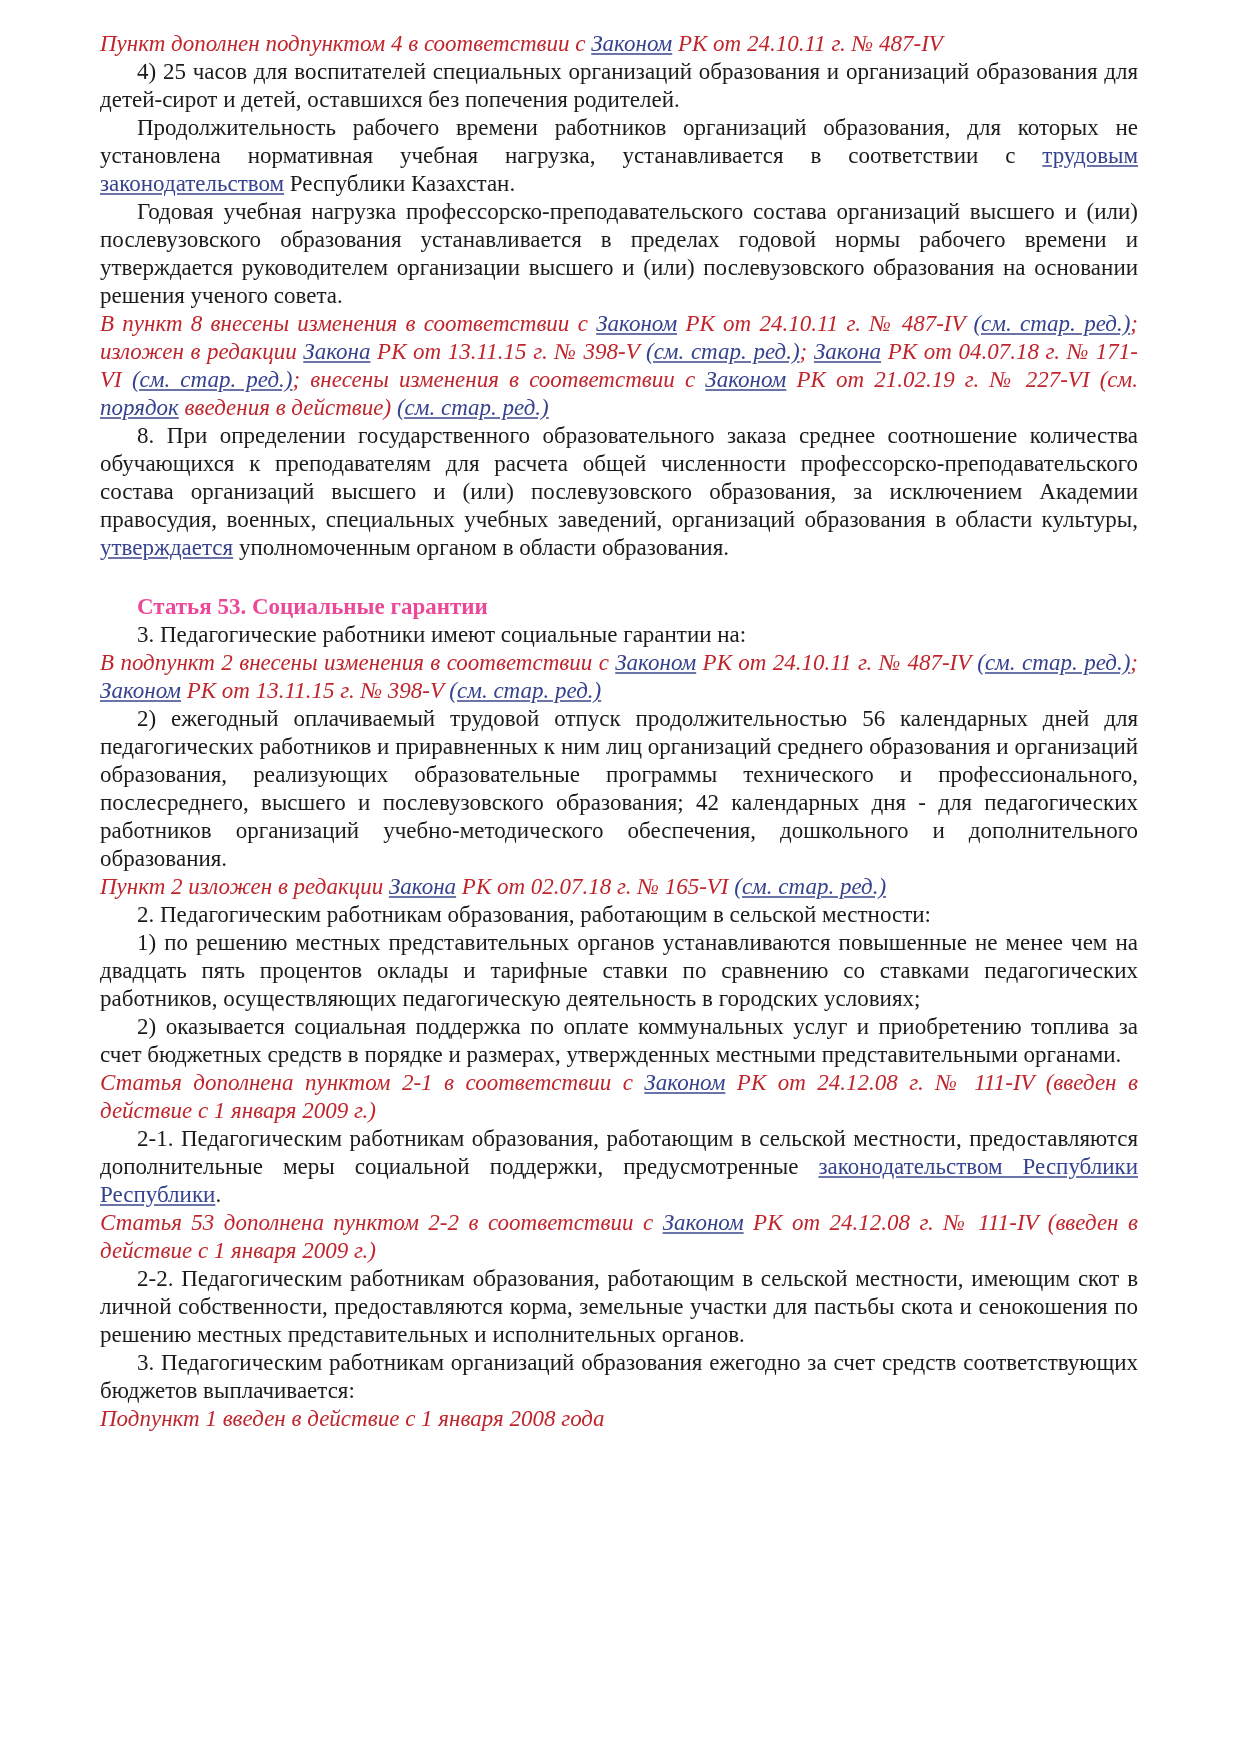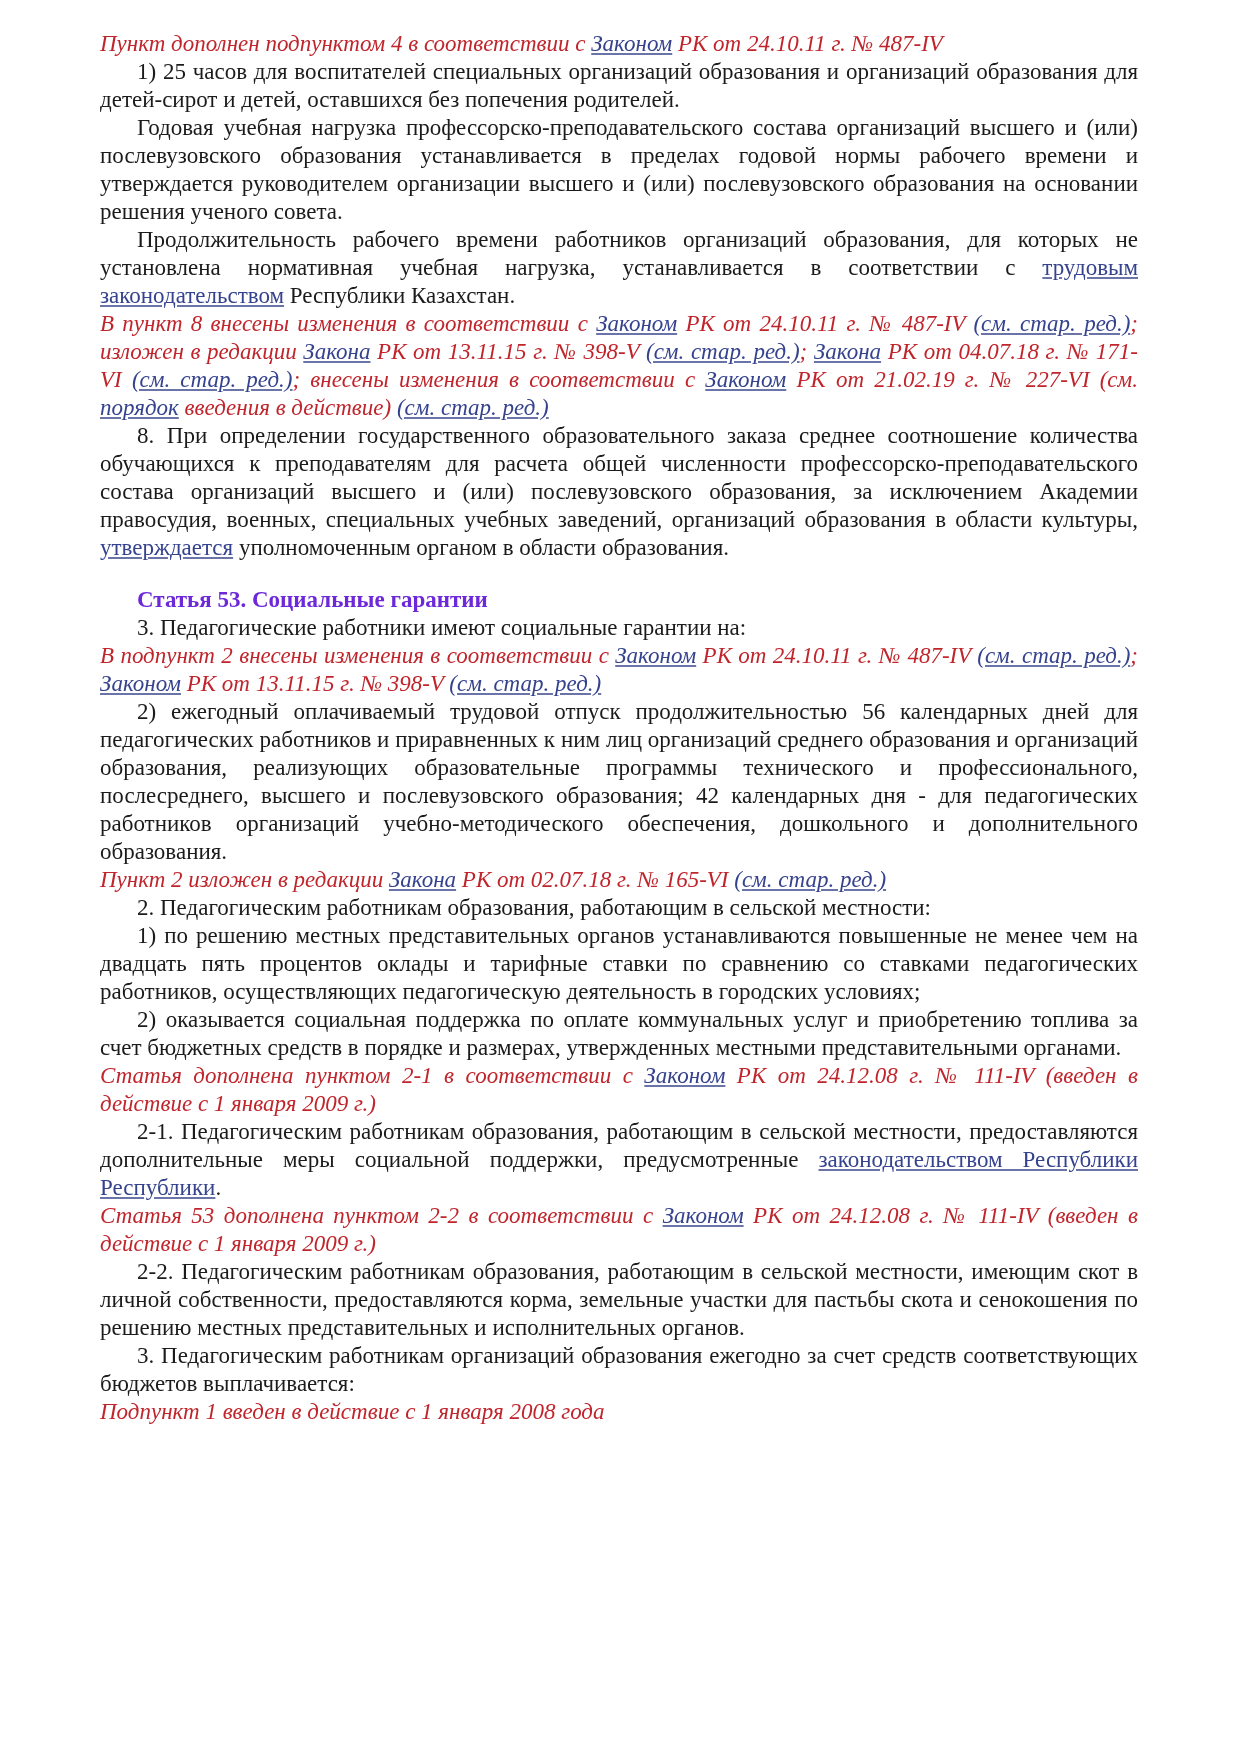--- a/index.html
+++ b/index.html
@@ -31,43 +31,43 @@
     color: #1b1b1b;
   }
   p.annotation {
     color: #c0252c;
     font-style: italic;
     text-indent: 0;
   }
   p.heading {
     font-weight: bold;
     text-indent: 37px;
-    margin-top: 24px;
+    margin-top: 31px;
     text-align: left;
-    color: #6d28d9;
+    color: #ec4899;
   }
   a.doc-link {
     color: #35428e;
     text-decoration: underline;
     text-decoration-color: #6a74a8;
     cursor: pointer;
   }
   p.annotation a.doc-link {
     font-style: italic;
   }
 </style>
 </head>
 <body>
 
 <div class="page">
   <div id="document-body">
       <p class="para annotation"><span>Пункт дополнен подпунктом 4 в соответствии с </span><a class="doc-link" href="#">Законом</a><span> РК от 24.10.11 г. № 487-IV</span></p>
-      <p class="para body-para"><span>1) 25 часов для воспитателей специальных организаций образования и организаций образования для детей-сирот и детей, оставшихся без попечения родителей.</span></p>
+      <p class="para body-para"><span>4) 25 часов для воспитателей специальных организаций образования и организаций образования для детей-сирот и детей, оставшихся без попечения родителей.</span></p>
+      <p class="para body-para"><span>Продолжительность рабочего времени работников организаций образования, для которых не установлена нормативная учебная нагрузка, устанавливается в соответствии с </span><a class="doc-link" href="#">трудовым законодательством</a><span> Республики Казахстан.</span></p>
       <p class="para body-para"><span>Годовая учебная нагрузка профессорско-преподавательского состава организаций высшего и (или) послевузовского образования устанавливается в пределах годовой нормы рабочего времени и утверждается руководителем организации высшего и (или) послевузовского образования на основании решения ученого совета.</span></p>
-      <p class="para body-para"><span>Продолжительность рабочего времени работников организаций образования, для которых не установлена нормативная учебная нагрузка, устанавливается в соответствии с </span><a class="doc-link" href="#">трудовым законодательством</a><span> Республики Казахстан.</span></p>
       <p class="para annotation"><span>В пункт 8 внесены изменения в соответствии с </span><a class="doc-link" href="#">Законом</a><span> РК от 24.10.11 г. № 487-IV </span><a class="doc-link" href="#">(см. стар. ред.)</a><span>; изложен в редакции </span><a class="doc-link" href="#">Закона</a><span> РК от 13.11.15 г. № 398-V </span><a class="doc-link" href="#">(см. стар. ред.)</a><span>; </span><a class="doc-link" href="#">Закона</a><span> РК от 04.07.18 г. № 171-VI </span><a class="doc-link" href="#">(см. стар. ред.)</a><span>; внесены изменения в соответствии с </span><a class="doc-link" href="#">Законом</a><span> РК от 21.02.19 г. № 227-VI (см. </span><a class="doc-link" href="#">порядок</a><span> введения в действие) </span><a class="doc-link" href="#">(см. стар. ред.)</a></p>
       <p class="para body-para"><span>8. При определении государственного образовательного заказа среднее соотношение количества обучающихся к преподавателям для расчета общей численности профессорско-преподавательского состава организаций высшего и (или) послевузовского образования, за исключением Академии правосудия, военных, специальных учебных заведений, организаций образования в области культуры, </span><a class="doc-link" href="#">утверждается</a><span> уполномоченным органом в области образования.</span></p>
       <p class="para heading"><span>Статья 53. Социальные гарантии</span></p>
       <p class="para body-para"><span>3. Педагогические работники имеют социальные гарантии на:</span></p>
       <p class="para annotation"><span>В подпункт 2 внесены изменения в соответствии с </span><a class="doc-link" href="#">Законом</a><span> РК от 24.10.11 г. № 487-IV </span><a class="doc-link" href="#">(см. стар. ред.)</a><span>; </span><a class="doc-link" href="#">Законом</a><span> РК от 13.11.15 г. № 398-V </span><a class="doc-link" href="#">(см. стар. ред.)</a></p>
       <p class="para body-para"><span>2) ежегодный оплачиваемый трудовой отпуск продолжительностью 56 календарных дней для педагогических работников и приравненных к ним лиц организаций среднего образования и организаций образования, реализующих образовательные программы технического и профессионального, послесреднего, высшего и послевузовского образования; 42 календарных дня - для педагогических работников организаций учебно-методического обеспечения, дошкольного и дополнительного образования.</span></p>
       <p class="para annotation"><span>Пункт 2 изложен в редакции </span><a class="doc-link" href="#">Закона</a><span> РК от 02.07.18 г. № 165-VI </span><a class="doc-link" href="#">(см. стар. ред.)</a></p>
       <p class="para body-para"><span>2. Педагогическим работникам образования, работающим в сельской местности:</span></p>
       <p class="para body-para"><span>1) по решению местных представительных органов устанавливаются повышенные не менее чем на двадцать пять процентов оклады и тарифные ставки по сравнению со ставками педагогических работников, осуществляющих педагогическую деятельность в городских условиях;</span></p>
       <p class="para body-para"><span>2) оказывается социальная поддержка по оплате коммунальных услуг и приобретению топлива за счет бюджетных средств в порядке и размерах, утвержденных местными представительными органами.</span></p>

